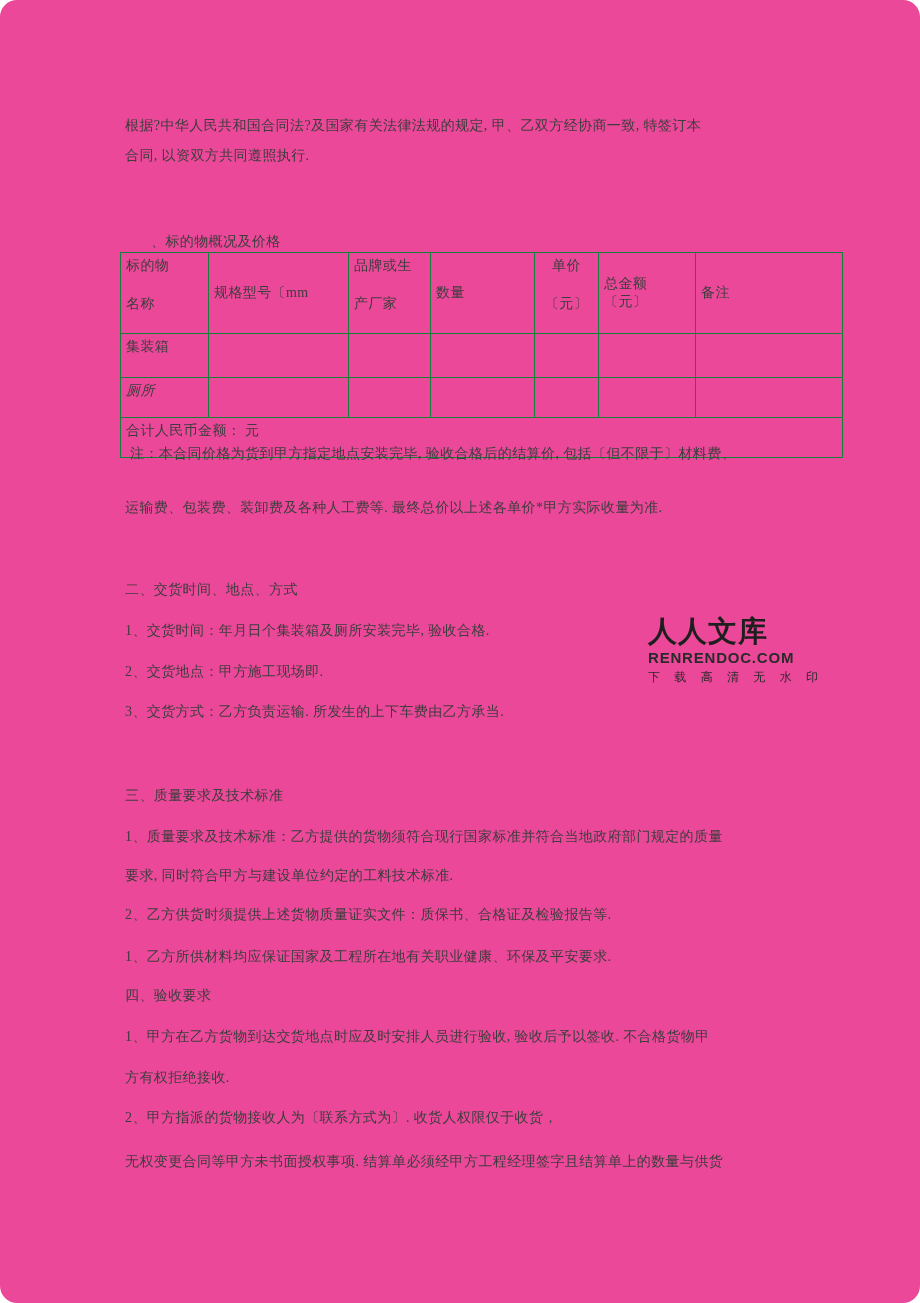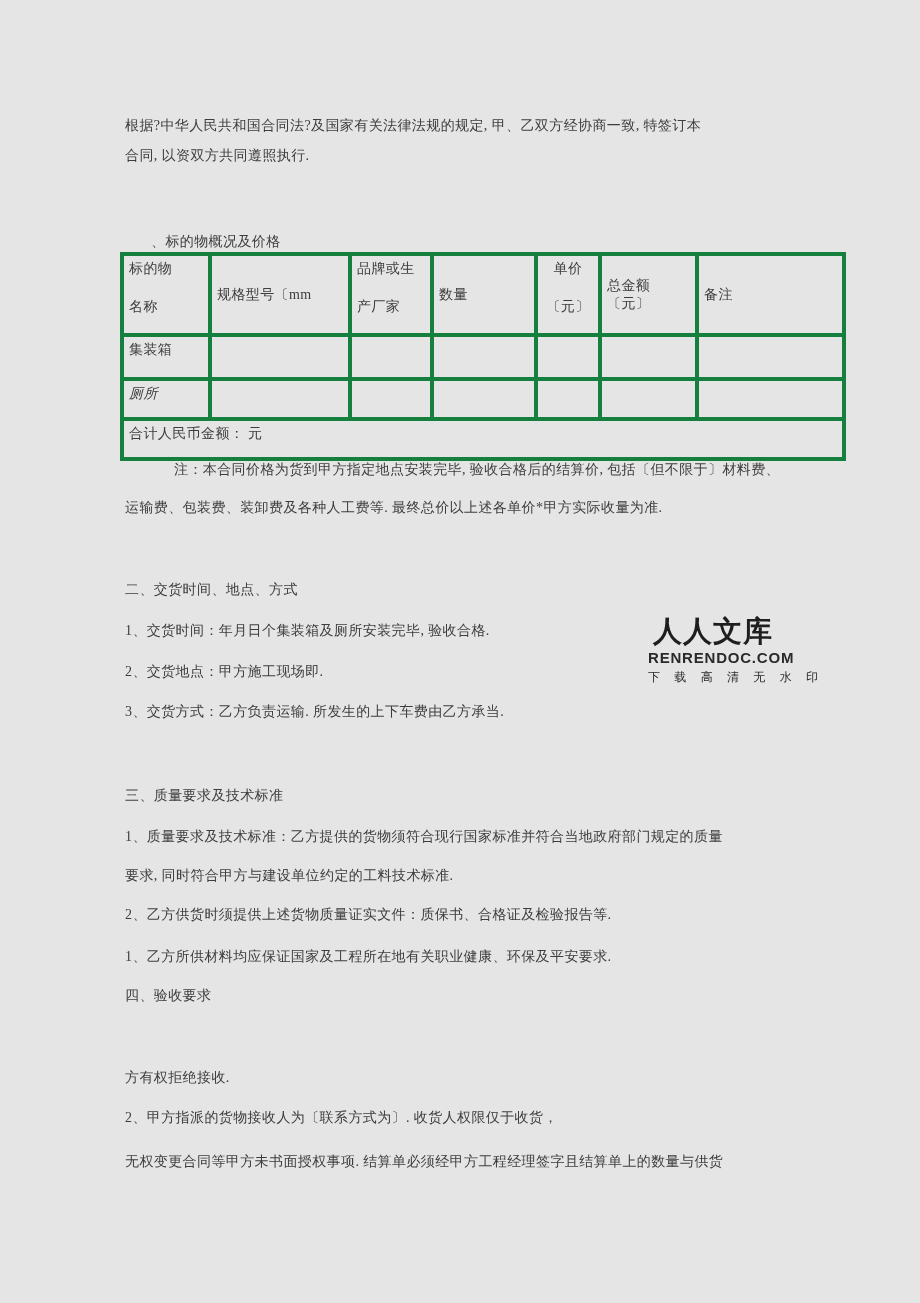--- a/index.html
+++ b/index.html
@@ -1,24 +1,25 @@
 <!DOCTYPE html>
 <html><head>
 <meta charset="utf-8">
 <style>
   * { margin: 0; padding: 0; box-sizing: border-box; }
   html, body { background: #ffffff; }
   .page {
     position: relative;
     width: 920px;
     height: 1303px;
-    background: #e5e5e5;
+    background: #ec4899;
     overflow: hidden;
     font-family: "Liberation Serif", "DejaVu Serif", serif;
     color: #3d3d3d;
+    border-radius: 17px;
   }
   .line {
     position: absolute;
     left: 125px;
     font-size: 14px;
     line-height: 20px;
     letter-spacing: 0.4px;
     white-space: nowrap;
     color: #3d3d3d;
   }
@@ -28,40 +29,40 @@
     left: 120px;
     top: 252px;
     width: 722px;
     border-collapse: collapse;
     table-layout: fixed;
     font-size: 14px;
     letter-spacing: 0.4px;
     color: #3d3d3d;
   }
   .goods-table td {
-    border: 4px solid #15803d;
+    border: 1px solid #15803d;
     vertical-align: top;
     padding: 4px 5px;
     overflow: hidden;
   }
   .goods-table tr.hdr td { height: 81px; }
   .goods-table tr.row1 td { height: 44px; }
   .goods-table tr.row2 td { height: 40px; font-style: italic; }
   .goods-table tr.ftr td { height: 40px; }
   .goods-table td.vmid { vertical-align: middle; }
   .goods-table td.ctr { text-align: center; }
   .goods-table .h2l .l1 { margin-bottom: 20px; }
   
   .watermark {
     position: absolute;
     left: 648px;
     top: 616px;
     width: 130px;
     color: #1e1e1e;
-    text-align: center;
+    text-align: left;
     font-family: "Liberation Sans", "DejaVu Sans", sans-serif;
   }
   .watermark .wm-title {
     font-size: 29px;
     font-weight: bold;
     letter-spacing: 1px;
     line-height: 31px;
     white-space: nowrap;
   }
   .watermark .wm-domain {
@@ -136,38 +137,39 @@
         <td></td>
         <td></td>
         <td></td>
       </tr>
       <tr class="ftr">
         <td colspan="7">合计人民币金额： 元</td>
       </tr>
     </tbody>
   </table>
 
-  <div class="line" style="top:460px; left:130px;margin-left:44px;">注：本合同价格为货到甲方指定地点安装完毕, 验收合格后的结算价, 包括〔但不限于〕材料费、</div>
+  <div class="line" style="top:444px; left:130px;">注：本合同价格为货到甲方指定地点安装完毕, 验收合格后的结算价, 包括〔但不限于〕材料费、</div>
   <div class="line" style="top:498px;">运输费、包装费、装卸费及各种人工费等. 最终总价以上述各单价*甲方实际收量为准.</div>
 
   <div class="line" style="top:580px;">二、交货时间、地点、方式</div>
   <div class="line" style="top:621px;">1、交货时间：年月日个集装箱及厕所安装完毕, 验收合格.</div>
   <div class="line" style="top:662px;">2、交货地点：甲方施工现场即.</div>
   <div class="line" style="top:702px;">3、交货方式：乙方负责运输. 所发生的上下车费由乙方承当.</div>
 
   <div class="watermark">
     <div class="wm-title">人人文库</div>
     <div class="wm-domain">RENRENDOC.COM</div>
     <div class="wm-tagline">下 载 高 清 无 水 印</div>
   </div>
 
   <div class="line" style="top:786px;">三、质量要求及技术标准</div>
   <div class="line" style="top:827px;">1、质量要求及技术标准：乙方提供的货物须符合现行国家标准并符合当地政府部门规定的质量</div>
   <div class="line" style="top:866px;">要求, 同时符合甲方与建设单位约定的工料技术标准.</div>
   <div class="line" style="top:905px;">2、乙方供货时须提供上述货物质量证实文件：质保书、合格证及检验报告等.</div>
   <div class="line" style="top:947px;">1、乙方所供材料均应保证国家及工程所在地有关职业健康、环保及平安要求.</div>
 
   <div class="line" style="top:986px;">四、验收要求</div>
+  <div class="line" style="top:1027px;">1、甲方在乙方货物到达交货地点时应及时安排人员进行验收, 验收后予以签收. 不合格货物甲</div>
   <div class="line" style="top:1068px;">方有权拒绝接收.</div>
   <div class="line" style="top:1108px;">2、甲方指派的货物接收人为〔联系方式为〕. 收货人权限仅于收货，</div>
   <div class="line" style="top:1152px;">无权变更合同等甲方未书面授权事项. 结算单必须经甲方工程经理签字且结算单上的数量与供货</div>
 
 </div>
 
 </body></html>

